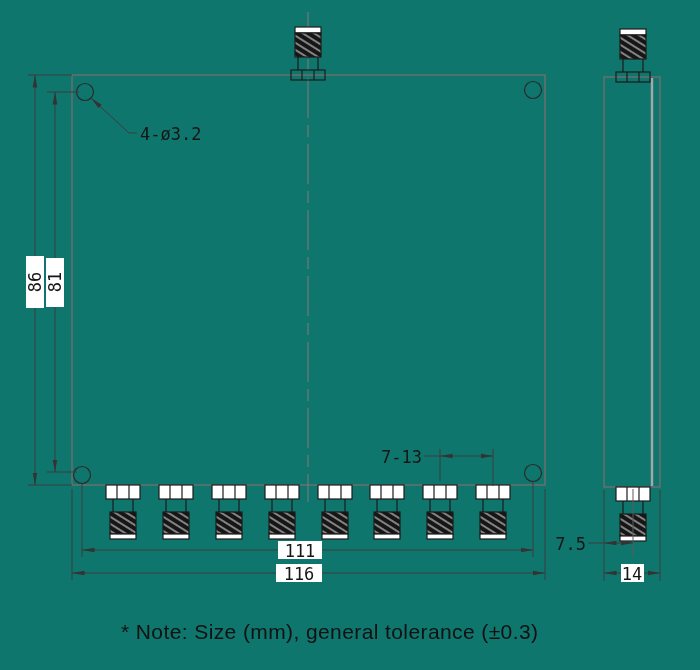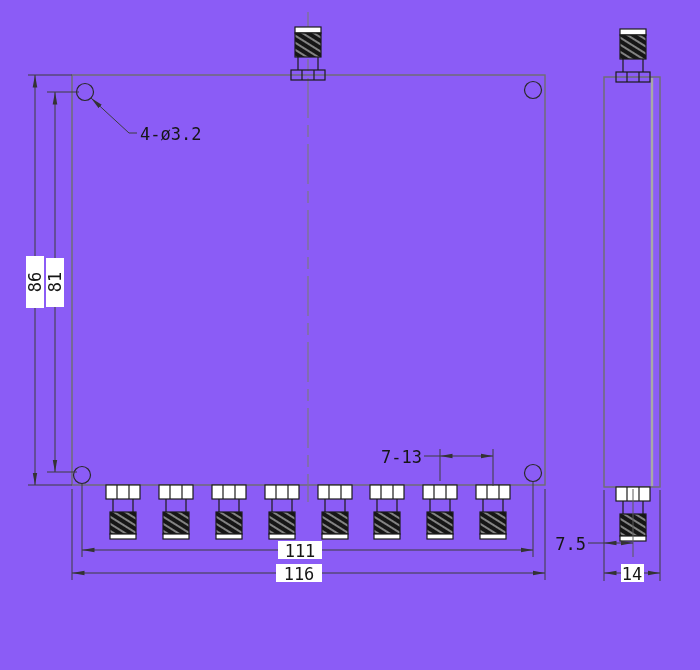--- a/index.html
+++ b/index.html
@@ -1,16 +1,16 @@
 <!DOCTYPE html>
 <html><head>
 <meta charset="utf-8">
 <style>
   html,body{margin:0;padding:0;background:#ffffff;}
-  .canvas{position:relative;width:700px;height:670px;background:#8b5cf6;overflow:hidden;
+  .canvas{position:relative;width:700px;height:670px;background:#0f766e;overflow:hidden;
           font-family:"Liberation Sans",sans-serif;}
   svg{position:absolute;left:0;top:0;}
   .edge{stroke:#6e6e6e;stroke-width:1.4;fill:none;}
   .seam{stroke:#a8a8a8;stroke-width:2.4;}
   .hole{stroke:#2a2a2a;stroke-width:1.2;fill:none;}
   .cl{stroke:#7a7a7a;stroke-width:1.1;stroke-dasharray:40 7 12 7;fill:none;}
   .cl2{stroke:#5a5a5a;stroke-width:1;}
   .dim{stroke:#3c3c3c;stroke-width:1;fill:none;}
   .gap{fill:#ffffff;stroke:none;}
   .dt{font-family:"DejaVu Sans Mono",monospace;font-size:17px;fill:#161616;}
@@ -141,14 +141,15 @@
   </g>
 
   <g>
     <line class="dim" x1="660" y1="490" x2="660" y2="581"></line>
     <line class="dim" x1="604" y1="573" x2="660" y2="573" marker-start="url(#ahs)" marker-end="url(#ah)"></line>
     <rect class="gap" x="621" y="564" width="23" height="18"></rect>
     <text class="dt" x="632" y="574" text-anchor="middle" dominant-baseline="central">14</text>
   </g>
 </svg>
 
+<div class="note">* Note: Size (mm), general tolerance (±0.3)</div>
 
 </div>
 
 </body></html>

